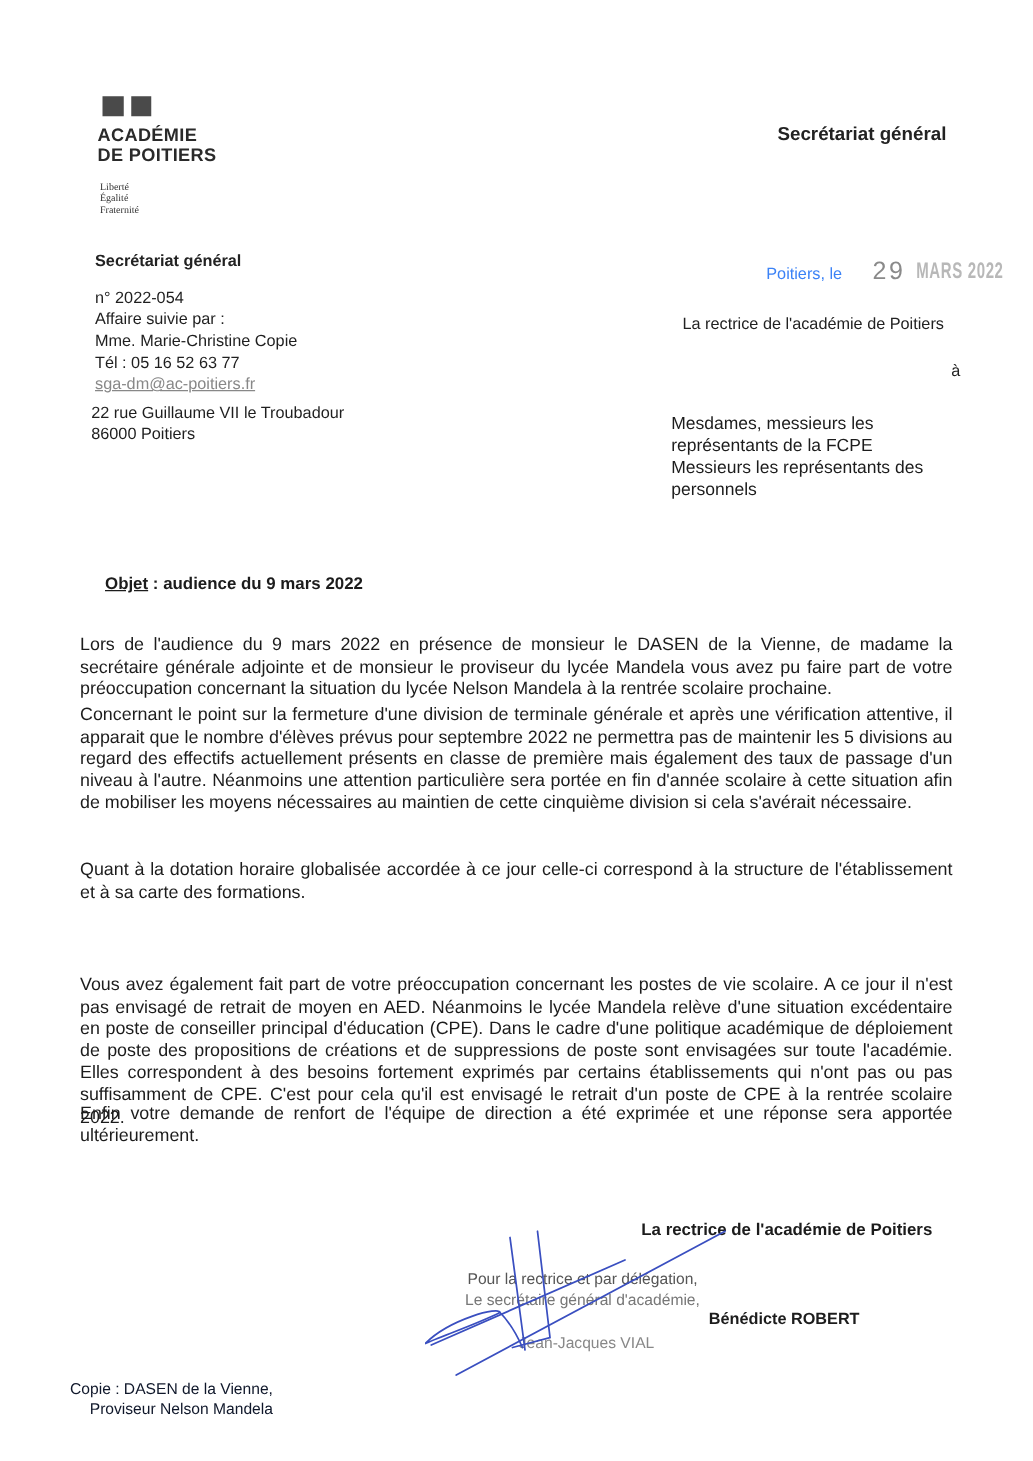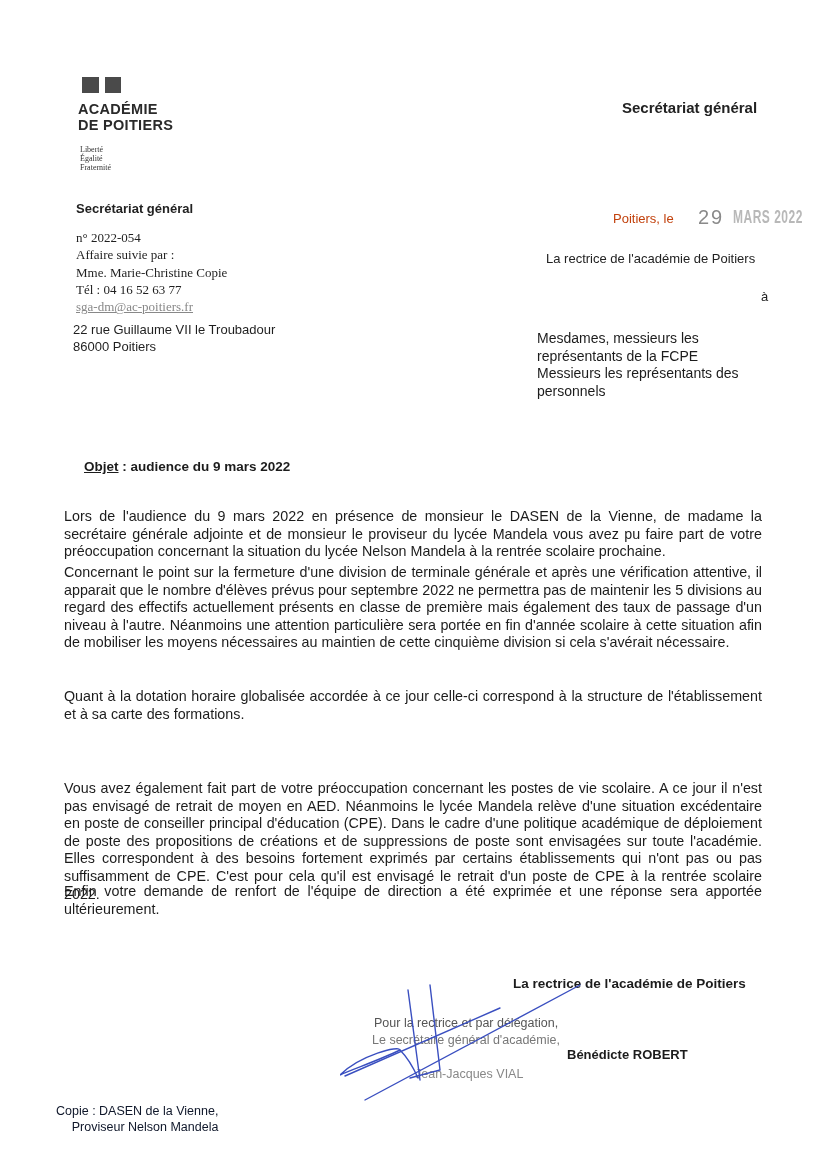--- a/index.html
+++ b/index.html
@@ -5,24 +5,24 @@
   html, body { margin: 0; padding: 0; background: #ffffff; }
   body { width: 826px; height: 1169px; position: relative; overflow: hidden;
          font-family: "Liberation Sans", sans-serif; color: #1c1c1c; }
   .abs { position: absolute; }
   .logo-flag { left: 82px; top: 77px; width: 40px; height: 18px; }
   .logo-flag .blk { position: absolute; top: 0; height: 16px; background: #4a4a4a; }
   .logo-name { left: 78px; top: 101px; font-weight: bold; font-size: 14.5px; line-height: 16px; color: #2a2a2a; letter-spacing: 0.3px; }
   .motto { left: 80px; top: 145px; font-family: "Liberation Serif", serif; font-size: 8px; line-height: 9px; color: #333; }
   .right-service { left: 622px; top: 99px; font-weight: bold; font-size: 15px; color: #222; }
   .left-service { left: 76px; top: 201px; font-weight: bold; font-size: 13px; color: #222; }
-  .left-block { left: 76px; top: 229px; font-size: 13px; line-height: 17.3px; color: #1f1f1f; font-family: Liberation Serif, serif; }
+  .left-block { left: 76px; top: 229px; font-size: 13px; line-height: 17.3px; color: #1f1f1f; }
   .left-block .mail { color: #888; text-decoration: underline; }
   .address { left: 73px; top: 321px; font-size: 13px; line-height: 17px; color: #1f1f1f; }
-  .date-line { left: 613px; top: 211px; font-size: 13px; color: #c2410c; }
+  .date-line { left: 613px; top: 211px; font-size: 13px; color: #3b82f6; }
   .date-stamp-day { left: 698px; top: 206px; font-size: 20px; font-weight: normal; color: #8a8a8a; letter-spacing: 2px; }
   .date-stamp-my { left: 733px; top: 206px; font-size: 12px; font-weight: bold; color: #b8b8b8; letter-spacing: 0.5px; transform: scaleY(1.5); transform-origin: left top; }
   .sender { left: 546px; top: 251px; font-size: 13px; color: #222; }
   .a-to { left: 761px; top: 289px; font-size: 13px; color: #222; }
   .recipients { left: 537px; top: 330px; font-size: 14px; line-height: 17.5px; color: #1c1c1c; }
   .objet { left: 84px; top: 459px; font-weight: bold; font-size: 13.5px; color: #1c1c1c; }
   .objet u { text-decoration: underline; }
   .body-text { left: 64px; width: 698px; font-size: 14.3px; line-height: 17.6px; text-align: justify; color: #1c1c1c; }
   .p1 { top: 508px; }
   .p2 { top: 564px; }
@@ -54,21 +54,21 @@
   <div>Fraternité</div>
 </div>
 
 <div class="abs right-service">Secrétariat général</div>
 
 <div class="abs left-service">Secrétariat général</div>
 <div class="abs left-block">
   <div>n° 2022-054</div>
   <div>Affaire suivie par :</div>
   <div>Mme. Marie-Christine Copie</div>
-  <div>Tél : 04 16 52 63 77</div>
+  <div>Tél : 05 16 52 63 77</div>
   <div class="mail">sga-dm@ac-poitiers.fr</div>
 </div>
 <div class="abs address">
   <div>22 rue Guillaume VII le Troubadour</div>
   <div>86000 Poitiers</div>
 </div>
 
 <div class="abs date-line">Poitiers, le</div>
 <div class="abs date-stamp-day">29</div>
 <div class="abs date-stamp-my">MARS 2022</div>

